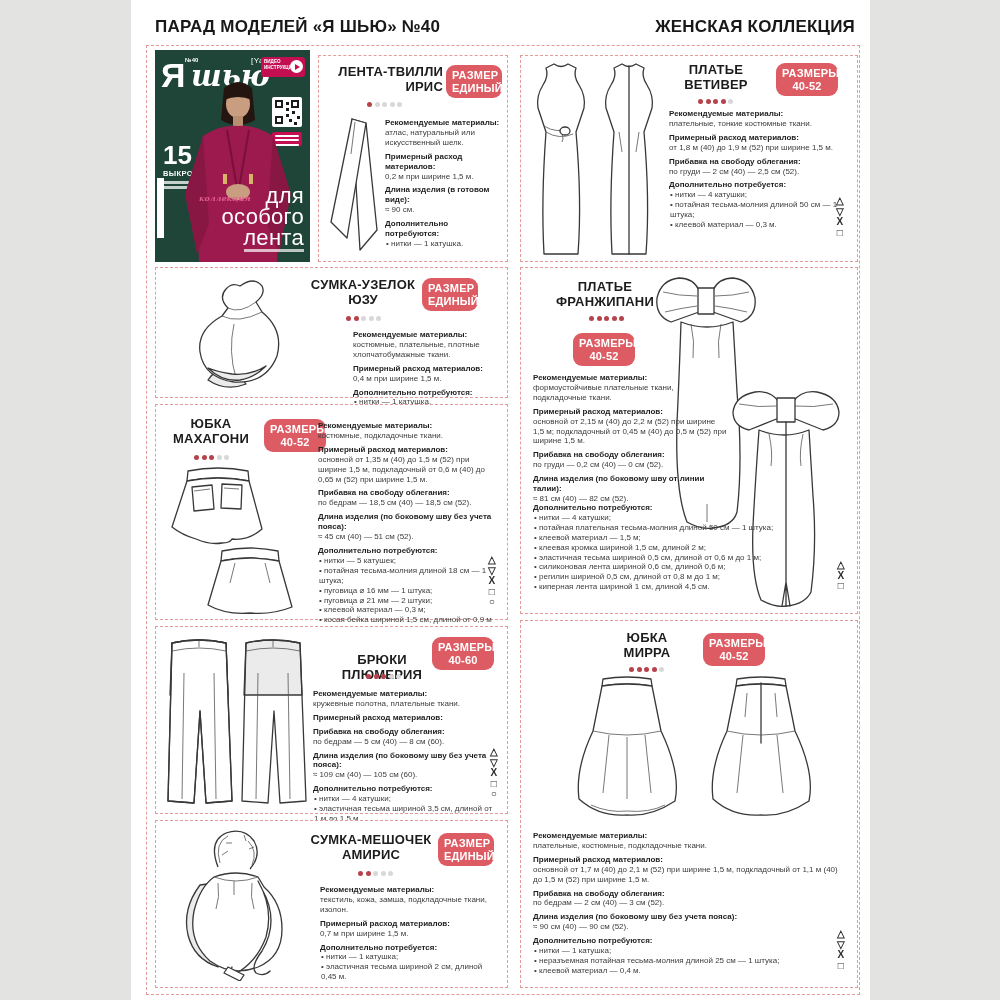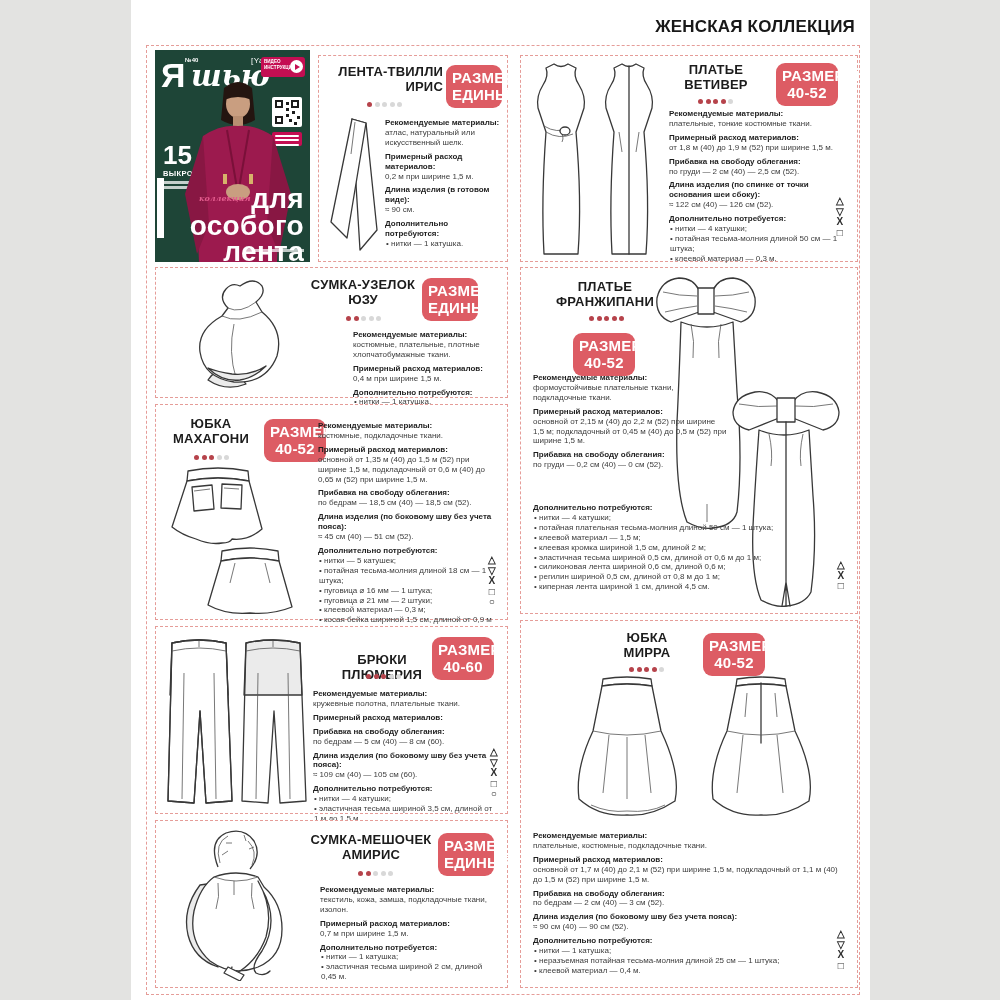--- a/index.html
+++ b/index.html
@@ -8,21 +8,21 @@
   #stage{position:absolute;left:0;top:0;width:1000px;height:1000px;}
 
   .hdr{position:absolute;top:17px;font-weight:bold;font-size:17px;color:#181818;letter-spacing:.2px;white-space:nowrap;}
   #hdr-left{left:155px;}
   #hdr-right{right:145px;}
 
   .outer-dash{position:absolute;left:146px;top:45px;width:712px;height:948px;border:1.5px dashed #e59c98;pointer-events:none;}
 
   .card{position:absolute;background:#fff;border:1.5px dashed #e59c98;box-sizing:border-box;}
   .title{position:absolute;font-weight:bold;color:#1c1c1c;text-align:center;text-transform:uppercase;line-height:1.12;font-size:13px;letter-spacing:.2px;}
-  .badge{position:absolute;background:#dd5c64;color:#fff;font-weight:bold;text-align:center;border-radius:9px;font-size:15px;line-height:1.15;padding:4px 6px;box-sizing:border-box;letter-spacing:.2px;}
+  .badge{position:absolute;background:#dd5c64;color:#fff;font-weight:bold;text-align:center;border-radius:9px;font-size:11px;line-height:1.15;padding:4px 6px;box-sizing:border-box;letter-spacing:.2px;}
   .dots{position:absolute;display:flex;gap:2.5px;}
   .dot{width:5px;height:5px;border-radius:50%;background:#d8d8d8;}
   .dot.on{background:#b6434b;}
   .secs{position:absolute;font-size:8px;color:#3c3c3c;line-height:1.24;}
   .sec{margin-bottom:4px;}
   .sec-label{font-weight:bold;color:#1e1e1e;}
   .bullet{padding-left:1px;}
   .illu{position:absolute;}
   .illu svg{display:block;}
   .edge-icons{position:absolute;display:flex;flex-direction:column;align-items:center;line-height:1.05;font-size:10px;font-weight:bold;color:#2e2e2e;}
@@ -37,33 +37,34 @@
   #cov-video .play{position:absolute;right:2px;top:3px;width:13px;height:13px;border-radius:50%;background:#fff;}
   #cov-video .play:after{content:"";position:absolute;left:5px;top:3.5px;border-left:5px solid #c40e52;border-top:3.2px solid transparent;border-bottom:3.2px solid transparent;}
   #cov-qr{position:absolute;right:8px;top:47px;width:30px;height:30px;background:#fff;border-radius:2px;}
   #cov-qr-badge{position:absolute;right:8px;top:82px;width:30px;height:14px;background:#c40e52;border-radius:2px;}
   #cov-qr-badge i{display:block;height:2px;background:#fff;margin:2.5px 3px 0 3px;border-radius:1px;}
   #cov-15{position:absolute;left:8px;top:92px;font-size:26px;font-weight:bold;color:#fff;line-height:1;}
   #cov-vykroek{position:absolute;left:8px;top:119px;font-size:7.5px;font-weight:bold;color:#fff;letter-spacing:.4px;}
   .cov-tiny{position:absolute;left:8px;height:2.5px;background:rgba(255,255,255,.75);border-radius:1px;}
   #cov-strip{position:absolute;left:2px;top:128px;width:7px;height:60px;background:#fff;}
   #cov-script{position:absolute;left:44px;top:143px;font-size:8px;font-style:italic;font-weight:bold;color:#e45c8e;font-family:"DejaVu Serif",serif;}
-  #cov-big{position:absolute;right:6px;top:136px;text-align:right;color:#fff;font-weight:bold;font-size:28px;line-height:.95;letter-spacing:.3px;}
+  #cov-big{position:absolute;right:6px;top:136px;text-align:right;color:#fff;font-weight:normal;font-size:22px;line-height:.95;letter-spacing:.3px;}
   #cov-caption{position:absolute;right:6px;top:199px;width:60px;height:2.5px;background:rgba(255,255,255,.7);}
   .ln{stroke:#383838;fill:none;stroke-width:1.3;stroke-linejoin:round;stroke-linecap:round;}
   .fw{stroke:#383838;fill:#fff;stroke-width:1.3;stroke-linejoin:round;}
   .fg{stroke:#383838;fill:#ebebeb;stroke-width:1.3;stroke-linejoin:round;}
   .thin{stroke:#555;fill:none;stroke-width:.8;}
 </style>
 </head>
 <body>
 
 <div id="stage">
   <div id="page"></div>
 
+  <div id="hdr-left" class="hdr">ПАРАД МОДЕЛЕЙ «Я ШЬЮ» №40</div>
   <div id="hdr-right" class="hdr">ЖЕНСКАЯ КОЛЛЕКЦИЯ</div>
   <div class="outer-dash"></div>
 
   <div id="cover">
     <div id="cov-num">№40</div>
     <div id="cov-handle">[Ya_Sew]</div>
     <div id="cov-ya">Я</div>
     <div id="cov-shyu">шью</div>
     <div id="cov-video">
       <span>ВИДЕО ИНСТРУКЦИИ</span>
@@ -185,24 +186,20 @@
         </div>
         <div class="sec">
           <div class="sec-label">Примерный расход материалов:</div>
           <div class="sec-text">от 1,8 м (40) до 1,9 м (52) при ширине 1,5 м.</div>
         </div>
         <div class="sec">
           <div class="sec-label">Прибавка на свободу облегания:</div>
           <div class="sec-text">по груди — 2 см (40) — 2,5 см (52).</div>
         </div>
         <div class="sec">
-          <div class="sec-label">Длина изделия (по спинке от точки основания шеи сбоку):</div>
-          <div class="sec-text">≈ 122 см (40) — 126 см (52).</div>
-        </div>
-        <div class="sec">
           <div class="sec-label">Дополнительно потребуется:</div>
           <div class="bullet">• нитки — 4 катушки;</div>
           <div class="bullet">• потайная тесьма-молния длиной 50 см — 1 штука;</div>
           <div class="bullet">• клеевой материал — 0,3 м.</div>
         </div>
       </div>
     <div class="edge-icons" style="left:315px;top:140px;">
         <span>△</span>
         <span>▽</span>
         <span>X</span>
@@ -281,20 +278,24 @@
           <div class="sec-label">Рекомендуемые материалы:</div>
           <div class="sec-text">формоустойчивые плательные ткани, подкладочные ткани.</div>
         </div>
         <div class="sec">
           <div class="sec-label">Примерный расход материалов:</div>
           <div class="sec-text">основной от 2,15 м (40) до 2,2 м (52) при ширине 1,5 м; подкладочный от 0,45 м (40) до 0,5 м (52) при ширине 1,5 м.</div>
         </div>
         <div class="sec">
           <div class="sec-label">Прибавка на свободу облегания:</div>
           <div class="sec-text">по груди — 0,2 см (40) — 0 см (52).</div>
+        </div>
+        <div class="sec">
+          <div class="sec-label">Длина изделия (по боковому шву от линии талии):</div>
+          <div class="sec-text">≈ 81 см (40) — 82 см (52).</div>
         </div>
       </div>
     <div class="secs" style="left:12px;top:235px;width:290px;">
         <div class="sec">
           <div class="sec-label">Дополнительно потребуются:</div>
           <div class="bullet">• нитки — 4 катушки;</div>
           <div class="bullet">• потайная плательная тесьма-молния длиной 50 см — 1 штука;</div>
           <div class="bullet">• клеевой материал — 1,5 м;</div>
           <div class="bullet">• клеевая кромка шириной 1,5 см, длиной 2 м;</div>
           <div class="bullet">• эластичная тесьма шириной 0,5 см, длиной от 0,6 м до 1 м;</div>

